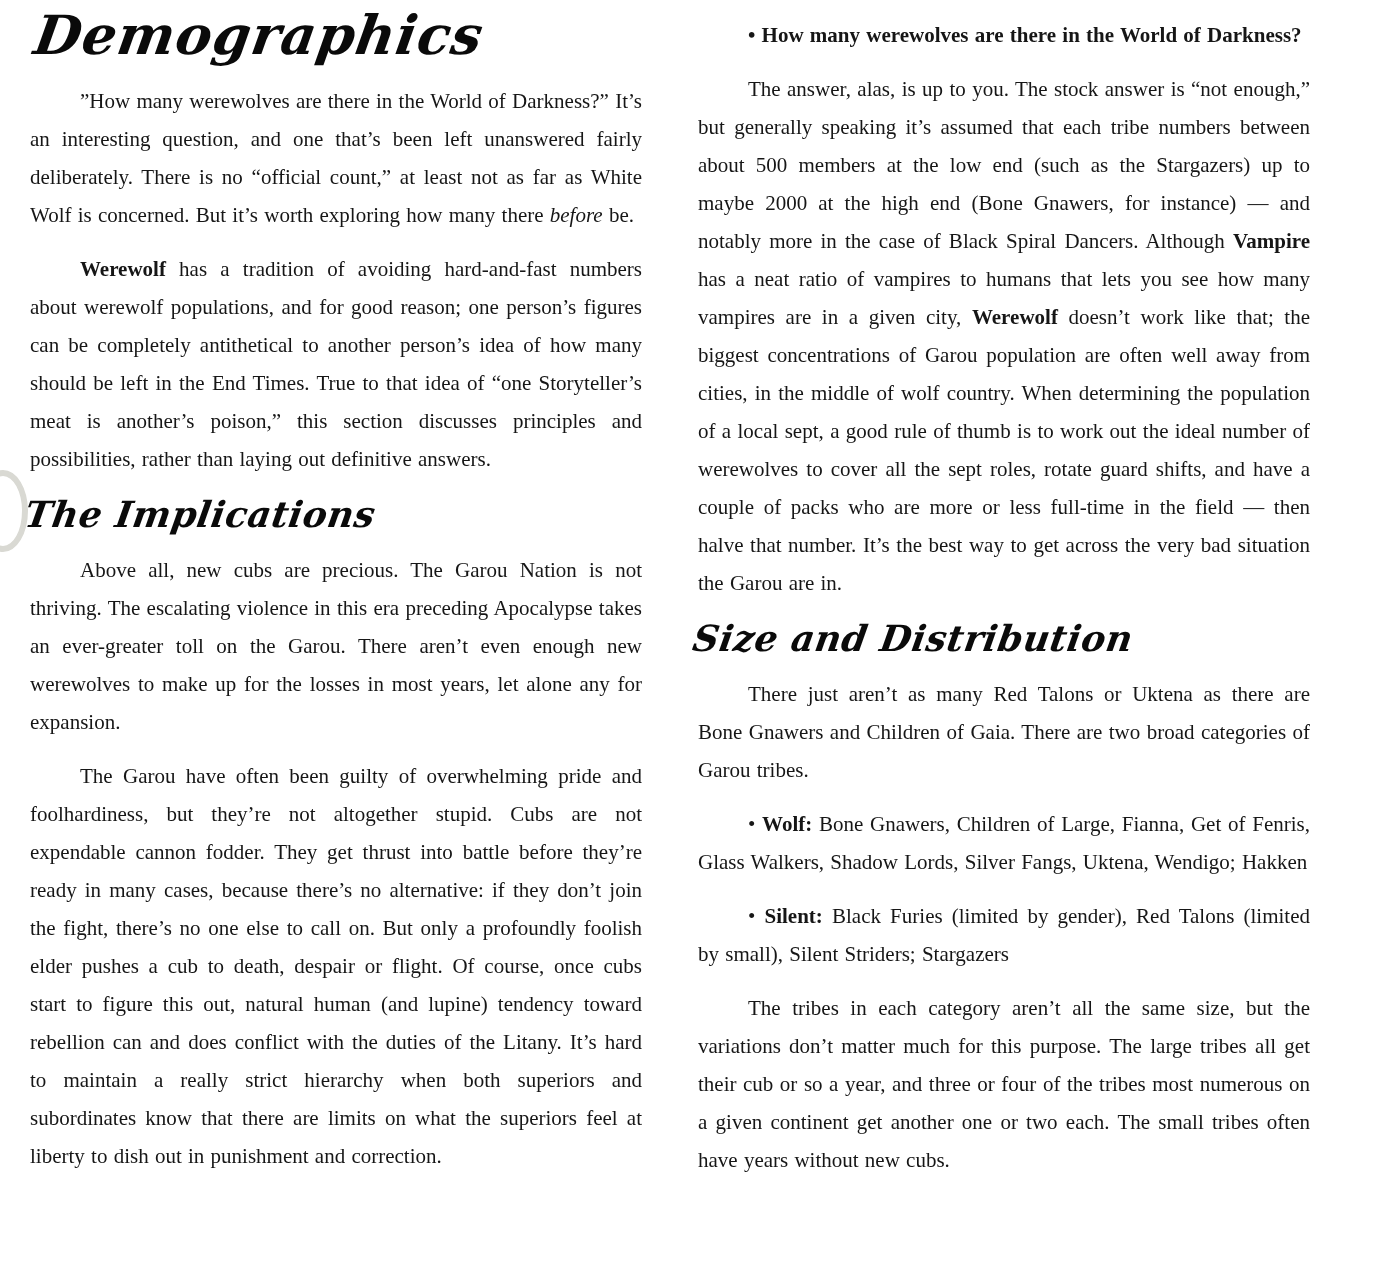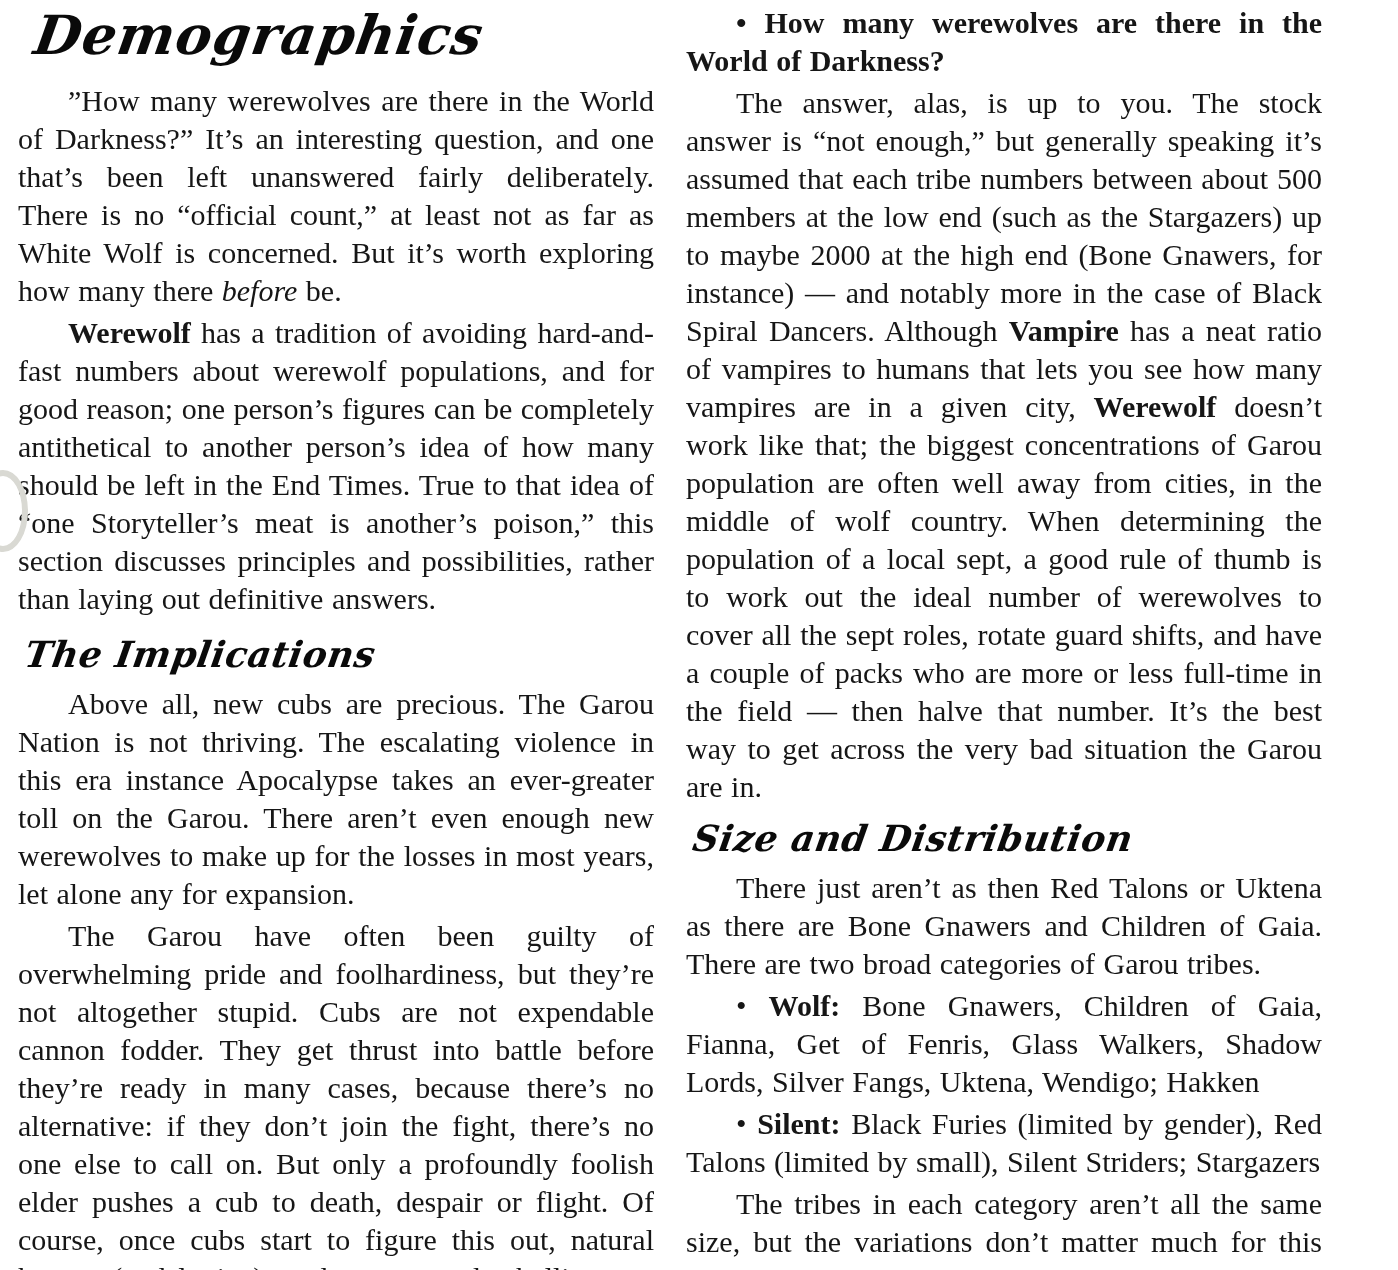--- a/index.html
+++ b/index.html
@@ -17,25 +17,25 @@
     font-family: "Liberation Serif", serif;
   }
   .col {
     position: absolute;
     top: 0;
   }
   .col-left  { left: 14px;  width: 644px; }
   .col-right { left: 682px; width: 644px; }
 
   .body-para {
-    font-size: 30px;
+    font-size: 21px;
     line-height: 38px;
     text-align: justify;
     text-indent: 50px;
-    margin: 4px;
+    margin: 16px;
     word-spacing: 1px;
   }
   .script {
     font-family: "DejaVu Serif", serif;
     font-style: italic;
     font-weight: bold;
     transform: skewX(-9deg);
     transform-origin: left bottom;
     color: #0a0a0a;
     white-space: nowrap;
@@ -77,37 +77,37 @@
   <div class="col col-left">
 
     <h1 class="script section-title">Demographics</h1>
 
     <p class="body-para"><span>”How many werewolves are there in the World of Darkness?” It’s an interesting question, and one that’s been left unanswered fairly deliberately. There is no “official count,” at least not as far as White Wolf is concerned. But it’s worth exploring how many there </span><i>before</i><span> be.</span></p>
 
     <p class="body-para"><b>Werewolf</b><span> has a tradition of avoiding hard-and-fast numbers about werewolf populations, and for good reason; one person’s figures can be completely antithetical to another person’s idea of how many should be left in the End Times. True to that idea of “one Storyteller’s meat is another’s poison,” this section discusses principles and possibilities, rather than laying out definitive answers.</span></p>
 
     <h2 class="script sub-heading">The Implications</h2>
 
-    <p class="body-para">Above all, new cubs are precious. The Garou Nation is not thriving. The escalating violence in this era instance Apocalypse takes an ever-greater toll on the Garou. There aren’t even enough new werewolves to make up for the losses in most years, let alone any for expansion.</p>
+    <p class="body-para">Above all, new cubs are precious. The Garou Nation is not thriving. The escalating violence in this era preceding Apocalypse takes an ever-greater toll on the Garou. There aren’t even enough new werewolves to make up for the losses in most years, let alone any for expansion.</p>
 
     <p class="body-para">The Garou have often been guilty of overwhelming pride and foolhardiness, but they’re not altogether stupid. Cubs are not expendable cannon fodder. They get thrust into battle before they’re ready in many cases, because there’s no alternative: if they don’t join the fight, there’s no one else to call on. But only a profoundly foolish elder pushes a cub to death, despair or flight. Of course, once cubs start to figure this out, natural human (and lupine) tendency toward rebellion can and does conflict with the duties of the Litany. It’s hard to maintain a really strict hierarchy when both superiors and subordinates know that there are limits on what the superiors feel at liberty to dish out in punishment and correction.</p>
 
   </div>
 
   <div class="col col-right">
 
     <p class="body-para qhead"><span class="bullet">• </span><span>How many werewolves are there in the World of Darkness?</span></p>
 
     <p class="body-para"><span>The answer, alas, is up to you. The stock answer is “not enough,” but generally speaking it’s assumed that each tribe numbers between about 500 members at the low end (such as the Stargazers) up to maybe 2000 at the high end (Bone Gnawers, for instance) — and notably more in the case of Black Spiral Dancers. Although </span><b>Vampire</b><span> has a neat ratio of vampires to humans that lets you see how many vampires are in a given city, </span><b>Werewolf</b><span> doesn’t work like that; the biggest concentrations of Garou population are often well away from cities, in the middle of wolf country. When determining the population of a local sept, a good rule of thumb is to work out the ideal number of werewolves to cover all the sept roles, rotate guard shifts, and have a couple of packs who are more or less full-time in the field — then halve that number. It’s the best way to get across the very bad situation the Garou are in.</span></p>
 
     <h2 class="script sub-heading">Size and Distribution</h2>
 
-    <p class="body-para">There just aren’t as then Red Talons or Uktena as there are Bone Gnawers and Children of Gaia. There are two broad categories of Garou tribes.</p>
+    <p class="body-para">There just aren’t as many Red Talons or Uktena as there are Bone Gnawers and Children of Gaia. There are two broad categories of Garou tribes.</p>
 
-    <p class="body-para"><span class="bullet">• </span><b>Wolf:</b><span> Bone Gnawers, Children of Gaia, Fianna, Get of Fenris, Glass Walkers, Shadow Lords, Silver Fangs, Uktena, Wendigo; Hakken</span></p>
+    <p class="body-para"><span class="bullet">• </span><b>Wolf:</b><span> Bone Gnawers, Children of Large, Fianna, Get of Fenris, Glass Walkers, Shadow Lords, Silver Fangs, Uktena, Wendigo; Hakken</span></p>
 
     <p class="body-para"><span class="bullet">• </span><b>Silent:</b><span> Black Furies (limited by gender), Red Talons (limited by small), Silent Striders; Stargazers</span></p>
 
     <p class="body-para">The tribes in each category aren’t all the same size, but the variations don’t matter much for this purpose. The large tribes all get their cub or so a year, and three or four of the tribes most numerous on a given continent get another one or two each. The small tribes often have years without new cubs.</p>
 
   </div>
 
   <div class="scan-artifact"></div>
 
 </div>

